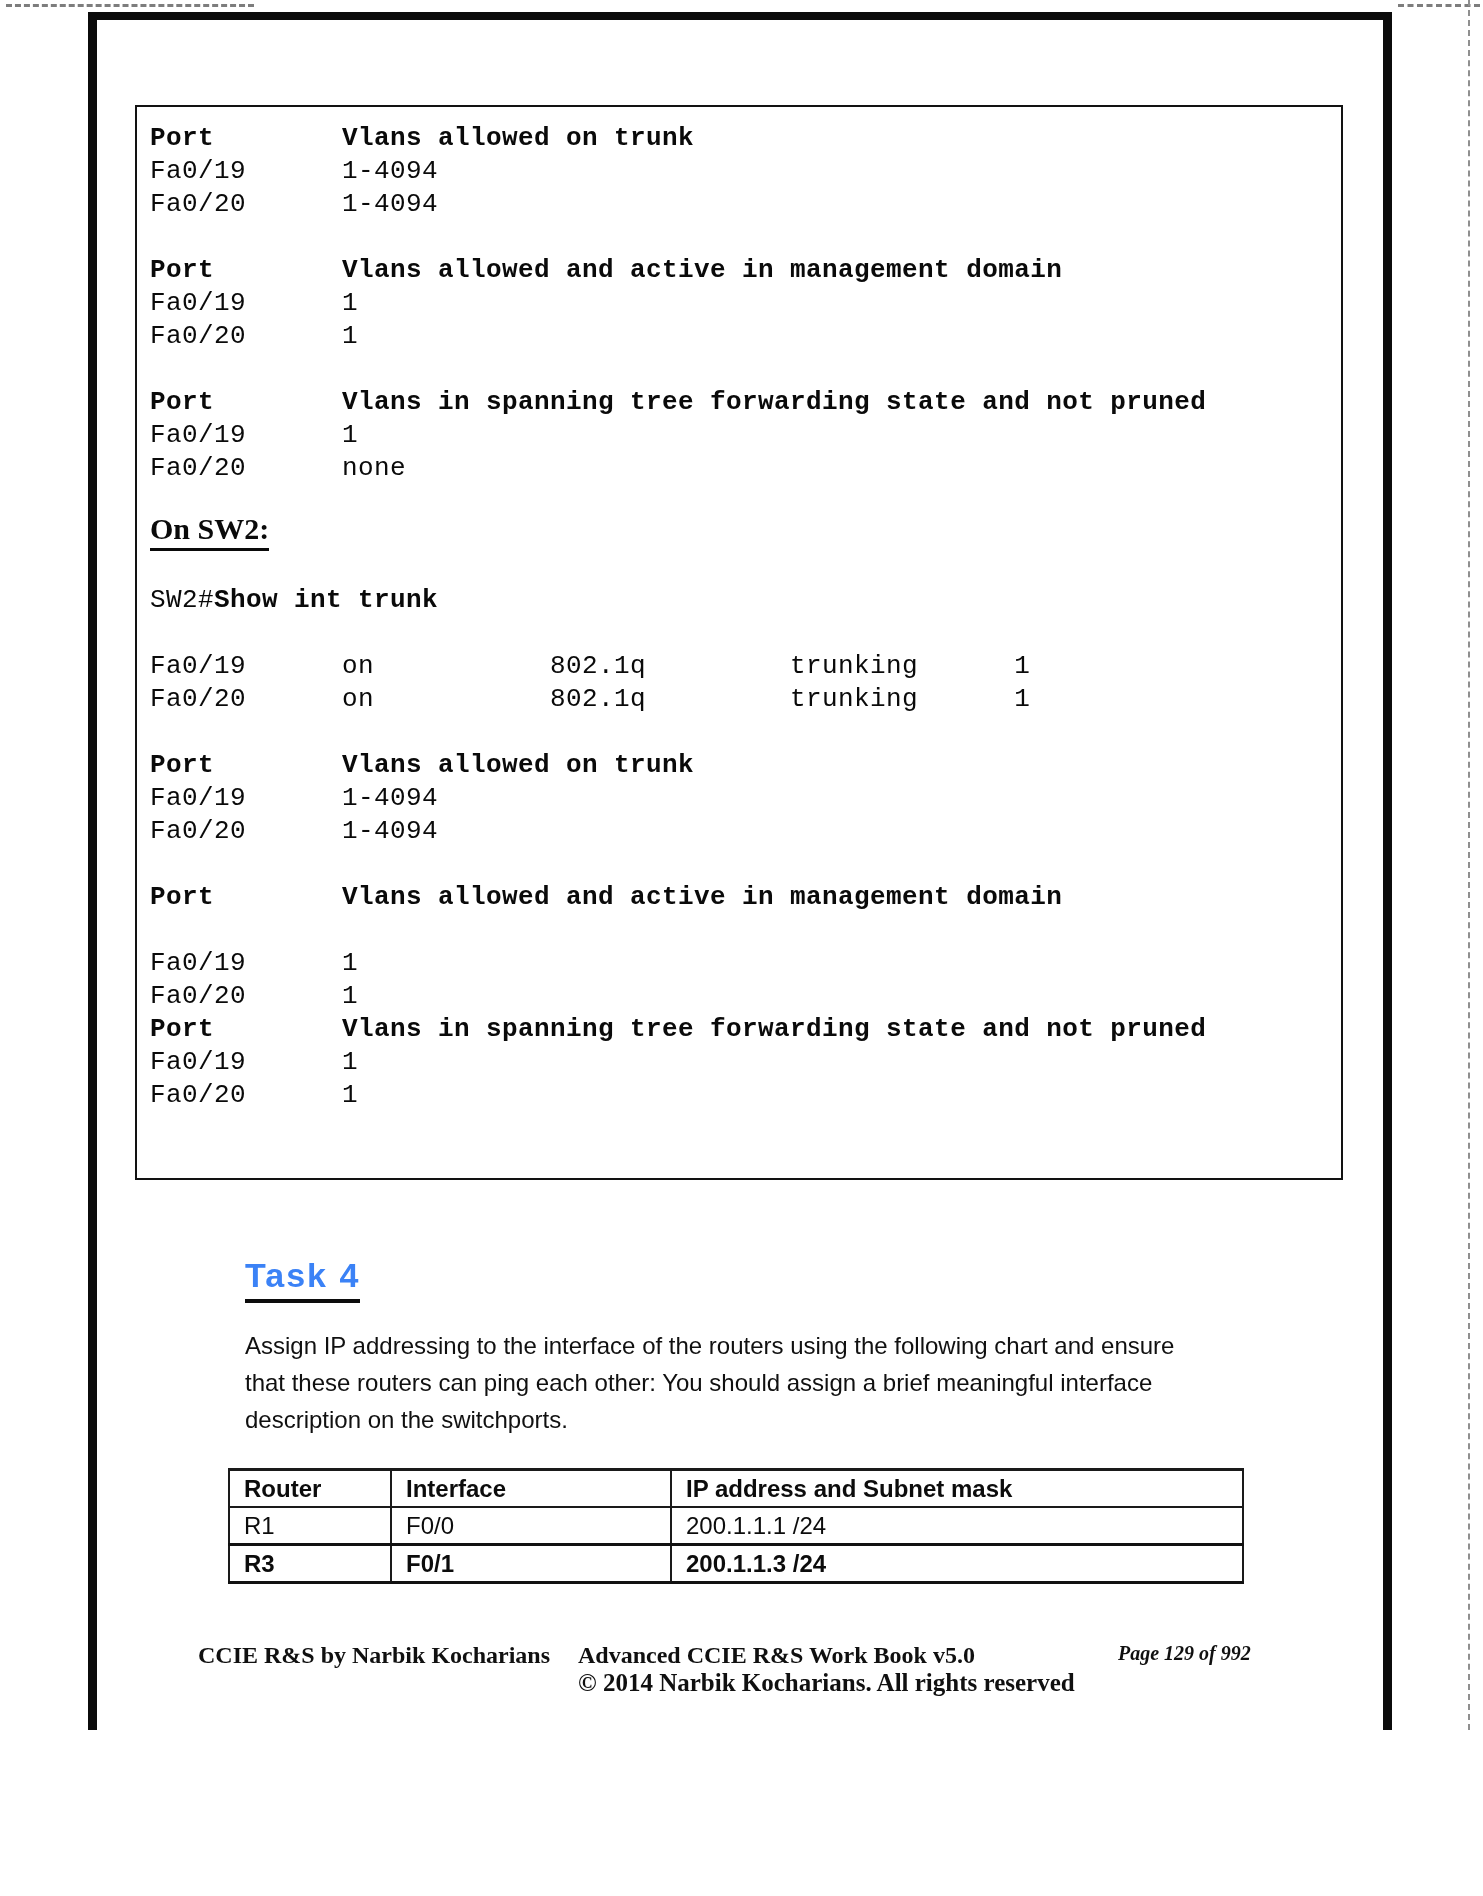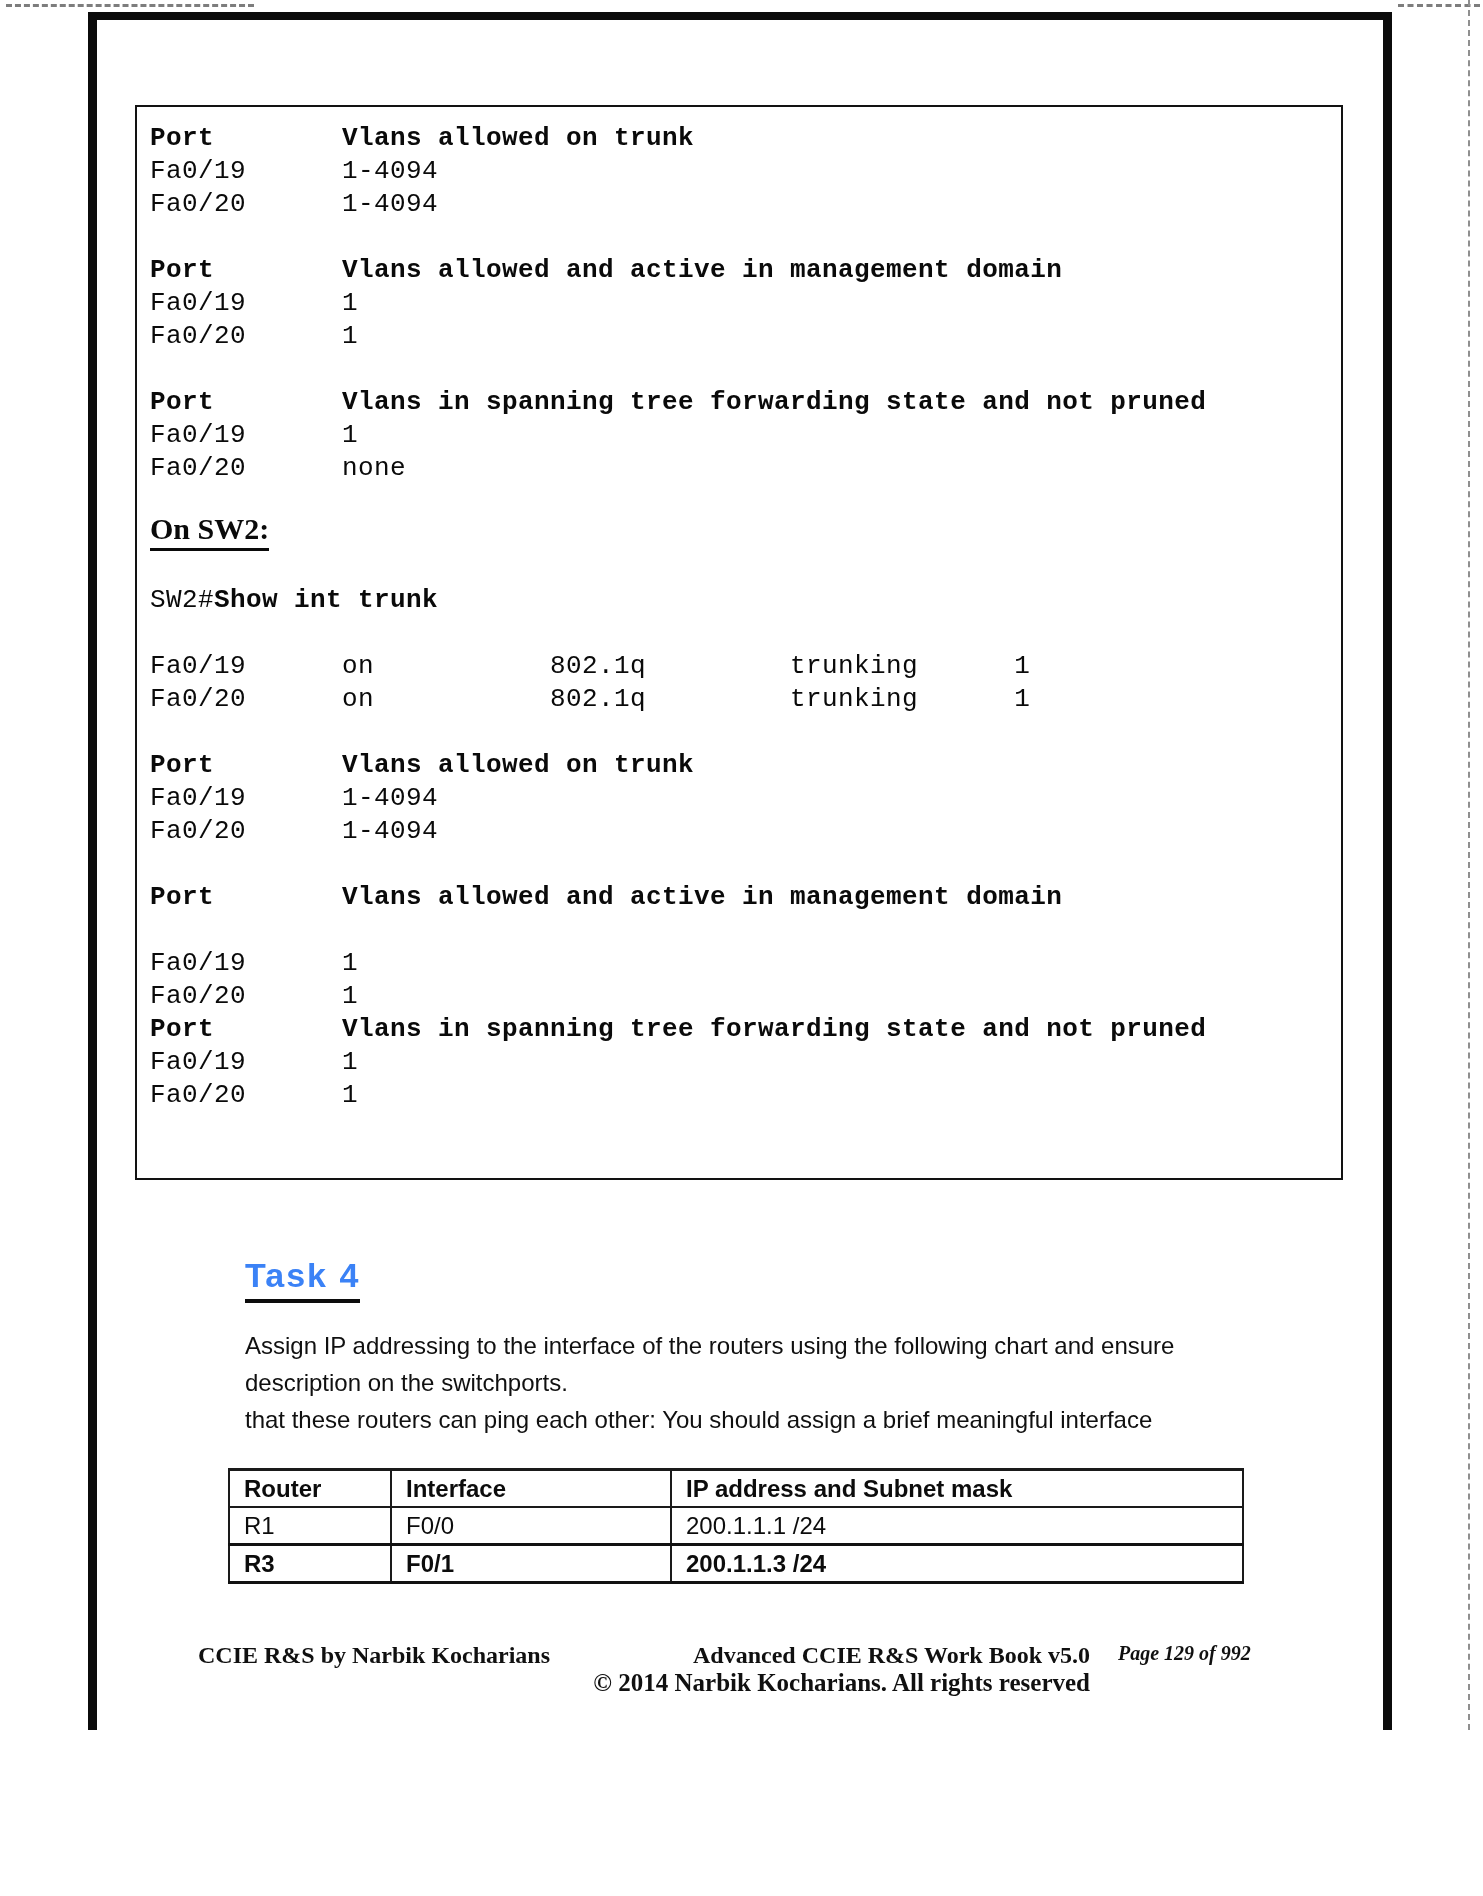--- a/index.html
+++ b/index.html
@@ -42,21 +42,21 @@
   .ip-table th,.ip-table td{border:2px solid #1a1a1a;height:35px;
     padding:0 0 0 14px;text-align:left;font-weight:400;}
   .ip-table th{font-weight:700;border-top:3px solid #1a1a1a;margin-left:8px;}
   .ip-table tr.row-bold td{font-weight:700;border-top:3px solid #111;border-bottom:3px solid #111;}
   .col-router{width:162px;} .col-iface{width:280px;} .col-ip{width:572px;}
 
   
   .footer{position:absolute;left:0;top:0;width:100%;
     font-family:"Liberation Serif",serif;font-weight:700;color:#101010;}
   .f-left{position:absolute;left:198px;top:1642px;font-size:24px;}
-  .f-centerwrap{position:absolute;left:578px;top:1642px;width:512px;text-align:right;}
+  .f-centerwrap{position:absolute;left:578px;top:1642px;width:512px;text-align:left;}
   .f-center{font-size:24px;}
   .f-copy{font-size:25px;}
   .f-page{position:absolute;left:1118px;top:1642px;font-size:20px;font-style:italic;}
 </style>
 </head>
 <body>
 
 <div class="dash-tl"></div>
 <div class="dash-tr"></div>
 <div class="dash-redge"></div>
@@ -104,22 +104,22 @@
     <div class="code-line"><span>Fa0/19      1</span></div>
     <div class="code-line"><span>Fa0/20      1</span></div>
   </div>
 
 <div class="task-title">
   <span>Task 4</span>
 </div>
 
 <div class="task-desc">
     <div>Assign IP addressing to the interface of the routers using the following chart and ensure</div>
+    <div>that these routers can ping each other: You should assign a brief meaningful interface</div>
     <div>description on the switchports.</div>
-    <div>that these routers can ping each other: You should assign a brief meaningful interface</div>
   </div>
 
 <table class="ip-table">
   <colgroup>
     <col class="col-router">
       <col class="col-iface">
       <col class="col-ip">
   </colgroup>
   <thead>
     <tr id="ip-head">

